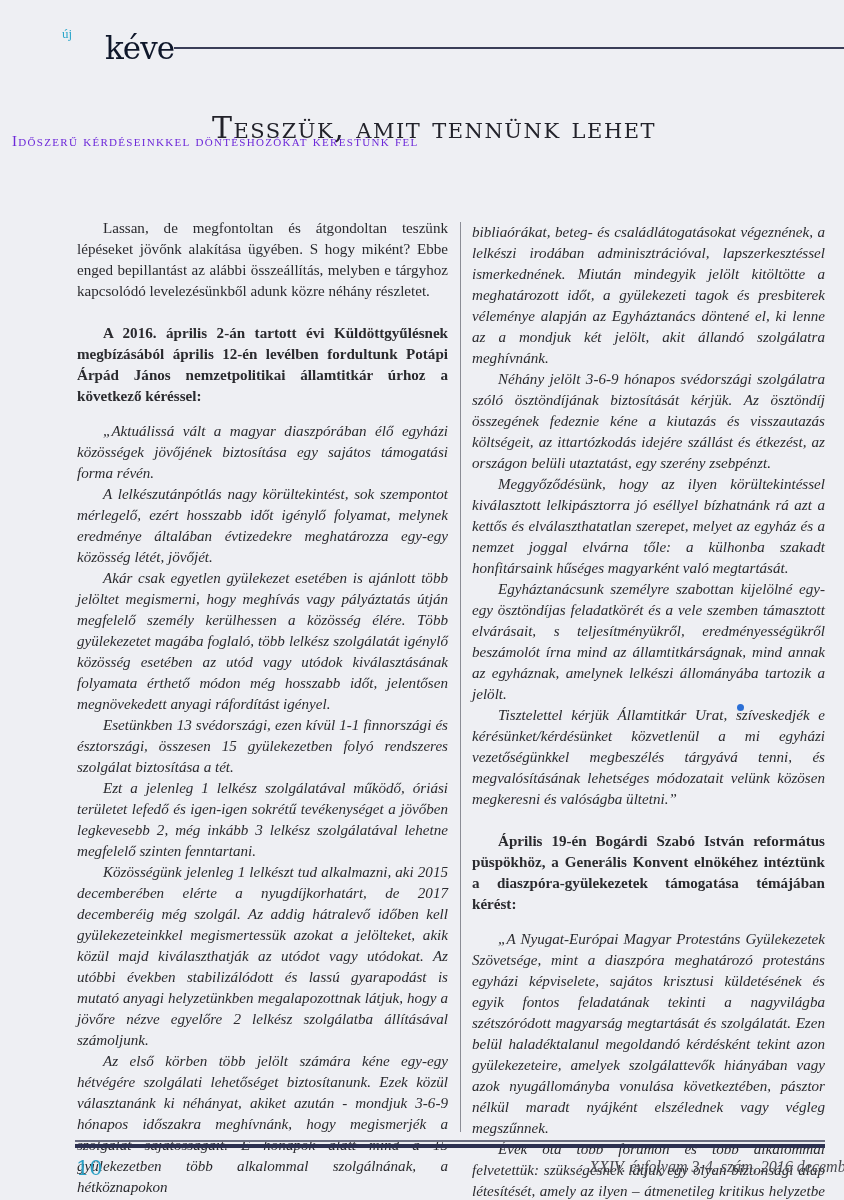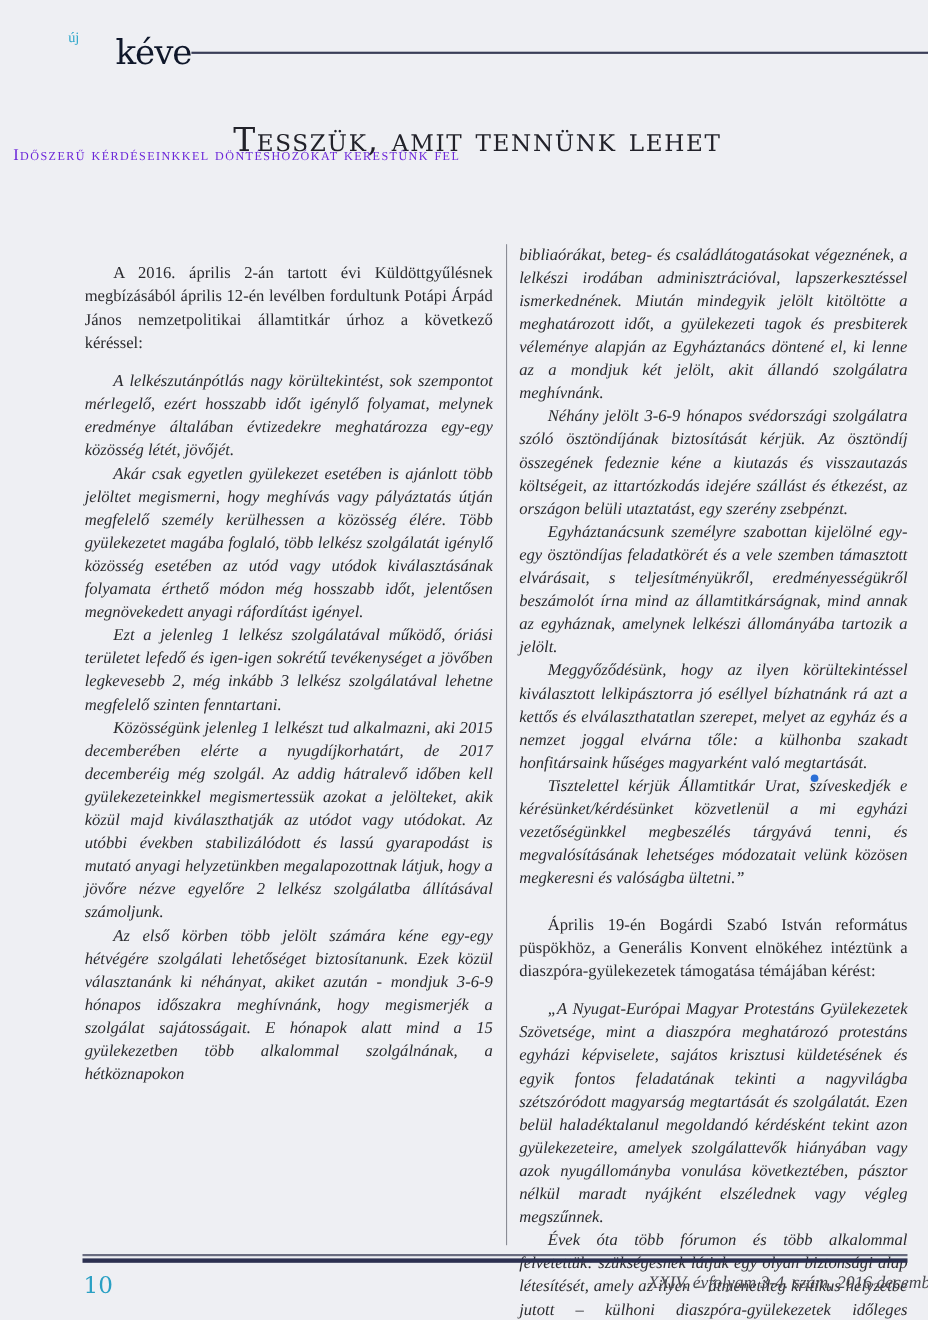--- a/index.html
+++ b/index.html
@@ -22,21 +22,21 @@
     .subtitle { position: absolute; left: 0; width: 844px; top: 133px; text-align: left; font-size: 15px; font-variant: small-caps; letter-spacing: 1.3px; color: #6d28d9; font-family: Liberation Serif, serif; }
 
     
     .col { position: absolute; top: 218px; font-size: 15.1px; line-height: 21px; text-align: justify; hyphens: manual; }
     .col-left { left: 65px; width: 371px; top: 218px; }
     .col-right { left: 460px; width: 353px; top: 222px; }
     .col-divider { position: absolute; left: 448px; top: 222px; width: 1px; height: 910px; background: #8a8c95; }
     .col p { margin: 0; text-indent: 26px; }
     .col p.noindent { text-indent: 0; }
     .it { font-style: italic; }
-    .bold { font-weight: normal; }
+    .bold { font-weight: bold; }
     .gap { height: 21px; }
     .gap-sm { height: 14px; }
 
     
     .footer-rule-top { position: absolute; left: 63px; top: 1140px; width: 750px; height: 2px; background: #6a6d80; }
     .footer-rule-bottom { position: absolute; left: 63px; top: 1144px; width: 750px; height: 4px; background: #2c3050; }
     .page-number { position: absolute; left: 64px; top: 1156px; font-size: 21px; color: #2aa0c4; font-family: "DejaVu Serif", serif; }
     .issue-info { position: absolute; right: 32px; top: 1158px; font-size: 16px; font-style: italic; color: #4a4a50; font-family: "Liberation Serif", serif; }
     .ink-dot { position: absolute; left: 725px; top: 704px; width: 7px; height: 7px; border-radius: 50%; background: #2b6fd6; }
   </style>
@@ -48,37 +48,40 @@
   <div class="masthead">
     <span class="logo-small">új</span>
     <span class="logo-main">kéve</span>
     <div class="masthead-rule"></div>
   </div>
 
   <h1 class="title">Tesszük, amit tennünk lehet</h1>
   <div class="subtitle">Időszerű kérdéseinkkel döntéshozókat kerestünk fel</div>
 
   <div class="col col-left">
+    <p>Lassan, de megfontoltan és átgondoltan teszünk lépéseket jövőnk alakítása ügyében. S hogy miként? Ebbe enged bepillantást az alábbi összeállítás, melyben e tárgyhoz kapcsolódó levelezésünkből adunk közre néhány részletet.</p>
     <div class="gap"></div>
     <p class="bold">A 2016. április 2-án tartott évi Küldöttgyűlésnek megbízásából április 12-én levélben fordultunk Potápi Árpád János nemzetpolitikai államtitkár úrhoz a következő kéréssel:</p>
     <div class="gap-sm"></div>
+    <p class="it">„Aktuálissá vált a magyar diaszpórában élő egyházi közösségek jövőjének biztosítása egy sajátos támogatási forma révén.</p>
     <p class="it">A lelkészutánpótlás nagy körültekintést, sok szempontot mérlegelő, ezért hosszabb időt igénylő folyamat, melynek eredménye általában évtizedekre meghatározza egy-egy közösség létét, jövőjét.</p>
     <p class="it">Akár csak egyetlen gyülekezet esetében is ajánlott több jelöltet megismerni, hogy meghívás vagy pályáztatás útján megfelelő személy kerülhessen a közösség élére. Több gyülekezetet magába foglaló, több lelkész szolgálatát igénylő közösség esetében az utód vagy utódok kiválasztásának folyamata érthető módon még hosszabb időt, jelentősen megnövekedett anyagi ráfordítást igényel.</p>
+    <p class="it">Esetünkben 13 svédországi, ezen kívül 1-1 finnországi és észtországi, összesen 15 gyülekezetben folyó rendszeres szolgálat biztosítása a tét.</p>
     <p class="it">Ezt a jelenleg 1 lelkész szolgálatával működő, óriási területet lefedő és igen-igen sokrétű tevékenységet a jövőben legkevesebb 2, még inkább 3 lelkész szolgálatával lehetne megfelelő szinten fenntartani.</p>
     <p class="it">Közösségünk jelenleg 1 lelkészt tud alkalmazni, aki 2015 decemberében elérte a nyugdíjkorhatárt, de 2017 decemberéig még szolgál. Az addig hátralevő időben kell gyülekezeteinkkel megismertessük azokat a jelölteket, akik közül majd kiválaszthatják az utódot vagy utódokat. Az utóbbi években stabilizálódott és lassú gyarapodást is mutató anyagi helyzetünkben megalapozottnak látjuk, hogy a jövőre nézve egyelőre 2 lelkész szolgálatba állításával számoljunk.</p>
     <p class="it">Az első körben több jelölt számára kéne egy-egy hétvégére szolgálati lehetőséget biztosítanunk. Ezek közül választanánk ki néhányat, akiket azután - mondjuk 3-6-9 hónapos időszakra meghívnánk, hogy megismerjék a szolgálat sajátosságait. E hónapok alatt mind a 15 gyülekezetben több alkalommal szolgálnának, a hétköznapokon</p>
   </div>
 
   <div class="col-divider"></div>
 
   <div class="col col-right">
     <p class="it noindent">bibliaórákat, beteg- és családlátogatásokat végeznének, a lelkészi irodában adminisztrációval, lapszerkesztéssel ismerkednének. Miután mindegyik jelölt kitöltötte a meghatározott időt, a gyülekezeti tagok és presbiterek véleménye alapján az Egyháztanács döntené el, ki lenne az a mondjuk két jelölt, akit állandó szolgálatra meghívnánk.</p>
     <p class="it">Néhány jelölt 3-6-9 hónapos svédországi szolgálatra szóló ösztöndíjának biztosítását kérjük. Az ösztöndíj összegének fedeznie kéne a kiutazás és visszautazás költségeit, az ittartózkodás idejére szállást és étkezést, az országon belüli utaztatást, egy szerény zsebpénzt.</p>
+    <p class="it">Meggyőződésünk, hogy az ilyen körültekintéssel kiválasztott lelkipásztorra jó eséllyel bízhatnánk rá azt a kettős és elválaszthatatlan szerepet, melyet az egyház és a nemzet joggal elvárna tőle: a külhonba szakadt honfitársaink hűséges magyarként való megtartását.</p>
     <p class="it">Egyháztanácsunk személyre szabottan kijelölné egy-egy ösztöndíjas feladatkörét és a vele szemben támasztott elvárásait, s teljesítményükről, eredményességükről beszámolót írna mind az államtitkárságnak, mind annak az egyháznak, amelynek lelkészi állományába tartozik a jelölt.</p>
-    <p class="it">Meggyőződésünk, hogy az ilyen körültekintéssel kiválasztott lelkipásztorra jó eséllyel bízhatnánk rá azt a kettős és elválaszthatatlan szerepet, melyet az egyház és a nemzet joggal elvárna tőle: a külhonba szakadt honfitársaink hűséges magyarként való megtartását.</p>
     <p class="it">Tisztelettel kérjük Államtitkár Urat, szíveskedjék e kérésünket/kérdésünket közvetlenül a mi egyházi vezetőségünkkel megbeszélés tárgyává tenni, és megvalósításának lehetséges módozatait velünk közösen megkeresni és valóságba ültetni.”</p>
     <div class="gap"></div>
     <p class="bold">Április 19-én Bogárdi Szabó István református püspökhöz, a Generális Konvent elnökéhez intéztünk a diaszpóra-gyülekezetek támogatása témájában kérést:</p>
     <div class="gap-sm"></div>
     <p class="it">„A Nyugat-Európai Magyar Protestáns Gyülekezetek Szövetsége, mint a diaszpóra meghatározó protestáns egyházi képviselete, sajátos krisztusi küldetésének és egyik fontos feladatának tekinti a nagyvilágba szétszóródott magyarság megtartását és szolgálatát. Ezen belül haladéktalanul megoldandó kérdésként tekint azon gyülekezeteire, amelyek szolgálattevők hiányában vagy azok nyugállományba vonulása következtében, pásztor nélkül maradt nyájként elszélednek vagy végleg megszűnnek.</p>
     <p class="it">Évek óta több fórumon és több alkalommal felvetettük: szükségesnek látjuk egy olyan biztonsági alap létesítését, amely az ilyen – átmenetileg kritikus helyzetbe jutott – külhoni diaszpóra-gyülekezetek időleges támogatását szolgálná, hogy azok, amíg saját erőből újra lábra nem</p>
   </div>
 
   <div class="ink-dot"></div>
 

